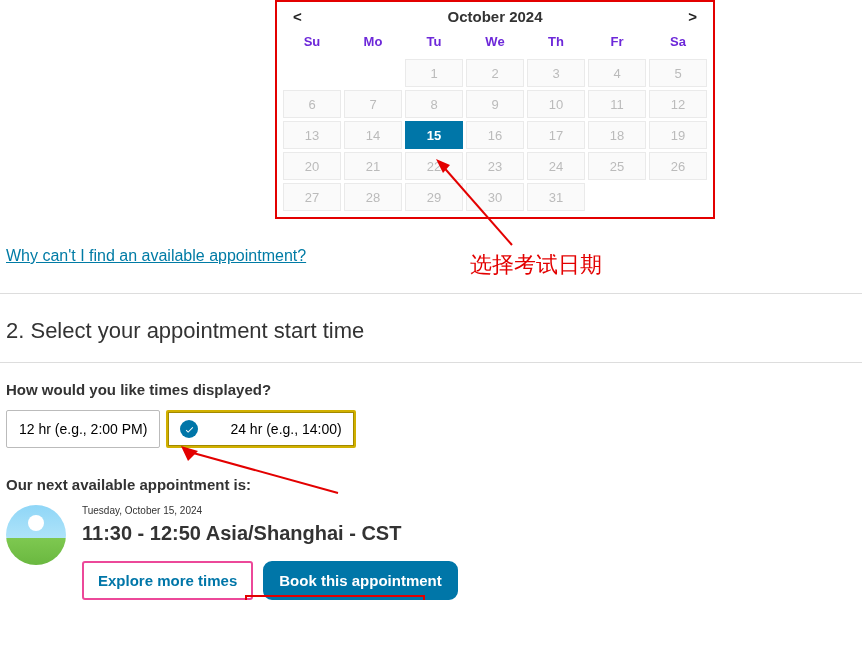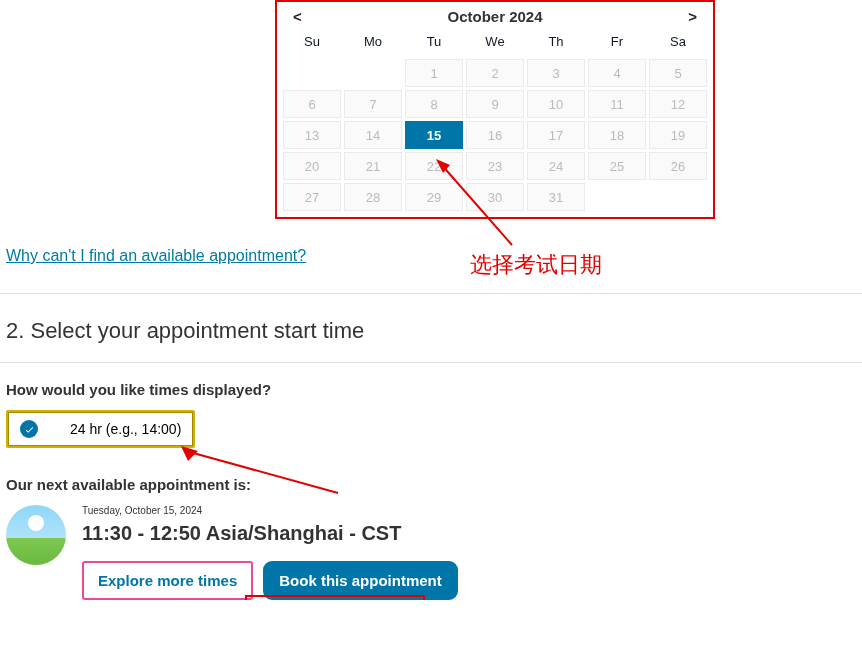--- a/index.html
+++ b/index.html
@@ -43,21 +43,21 @@
     gap: 3px;
     padding: 0 4px;
   }
   .dow, .day, .day-empty {
     height: 28px;
     display: flex;
     align-items: center;
     justify-content: center;
     font-size: 13px;
   }
-  .dow { font-weight: normal; color: #0f172a; }
+  .dow { font-weight: bold; color: #6d28d9; }
   .day {
     border: 1px solid #eaeaea;
     color: #bbb;
     background: #fafafa;
     cursor: pointer;
   }
   .day.selected {
     background: #0076a8;
     color: #fff;
     font-weight: bold;
@@ -248,20 +248,21 @@
 
   <hr class="sep">
 
   <div class="section-title">2. Select your appointment start time</div>
 
   <hr class="sep" style="margin:8px 0 18px 0;">
 
   <div class="sub-label">How would you like times displayed?</div>
 
   <div class="time-format">
+    <button class="btn">12 hr (e.g., 2:00 PM)</button>
     <button class="btn selected">
       <span class="circle-check">
         <svg viewBox="0 0 24 24">
             <path d="M9 16.2l-3.5-3.5L4 14.2 9 19.2 20 8.2l-1.5-1.5z"></path>
           </svg>
       </span>
       <span>24 hr (e.g., 14:00)</span>
     </button>
   </div>
 

